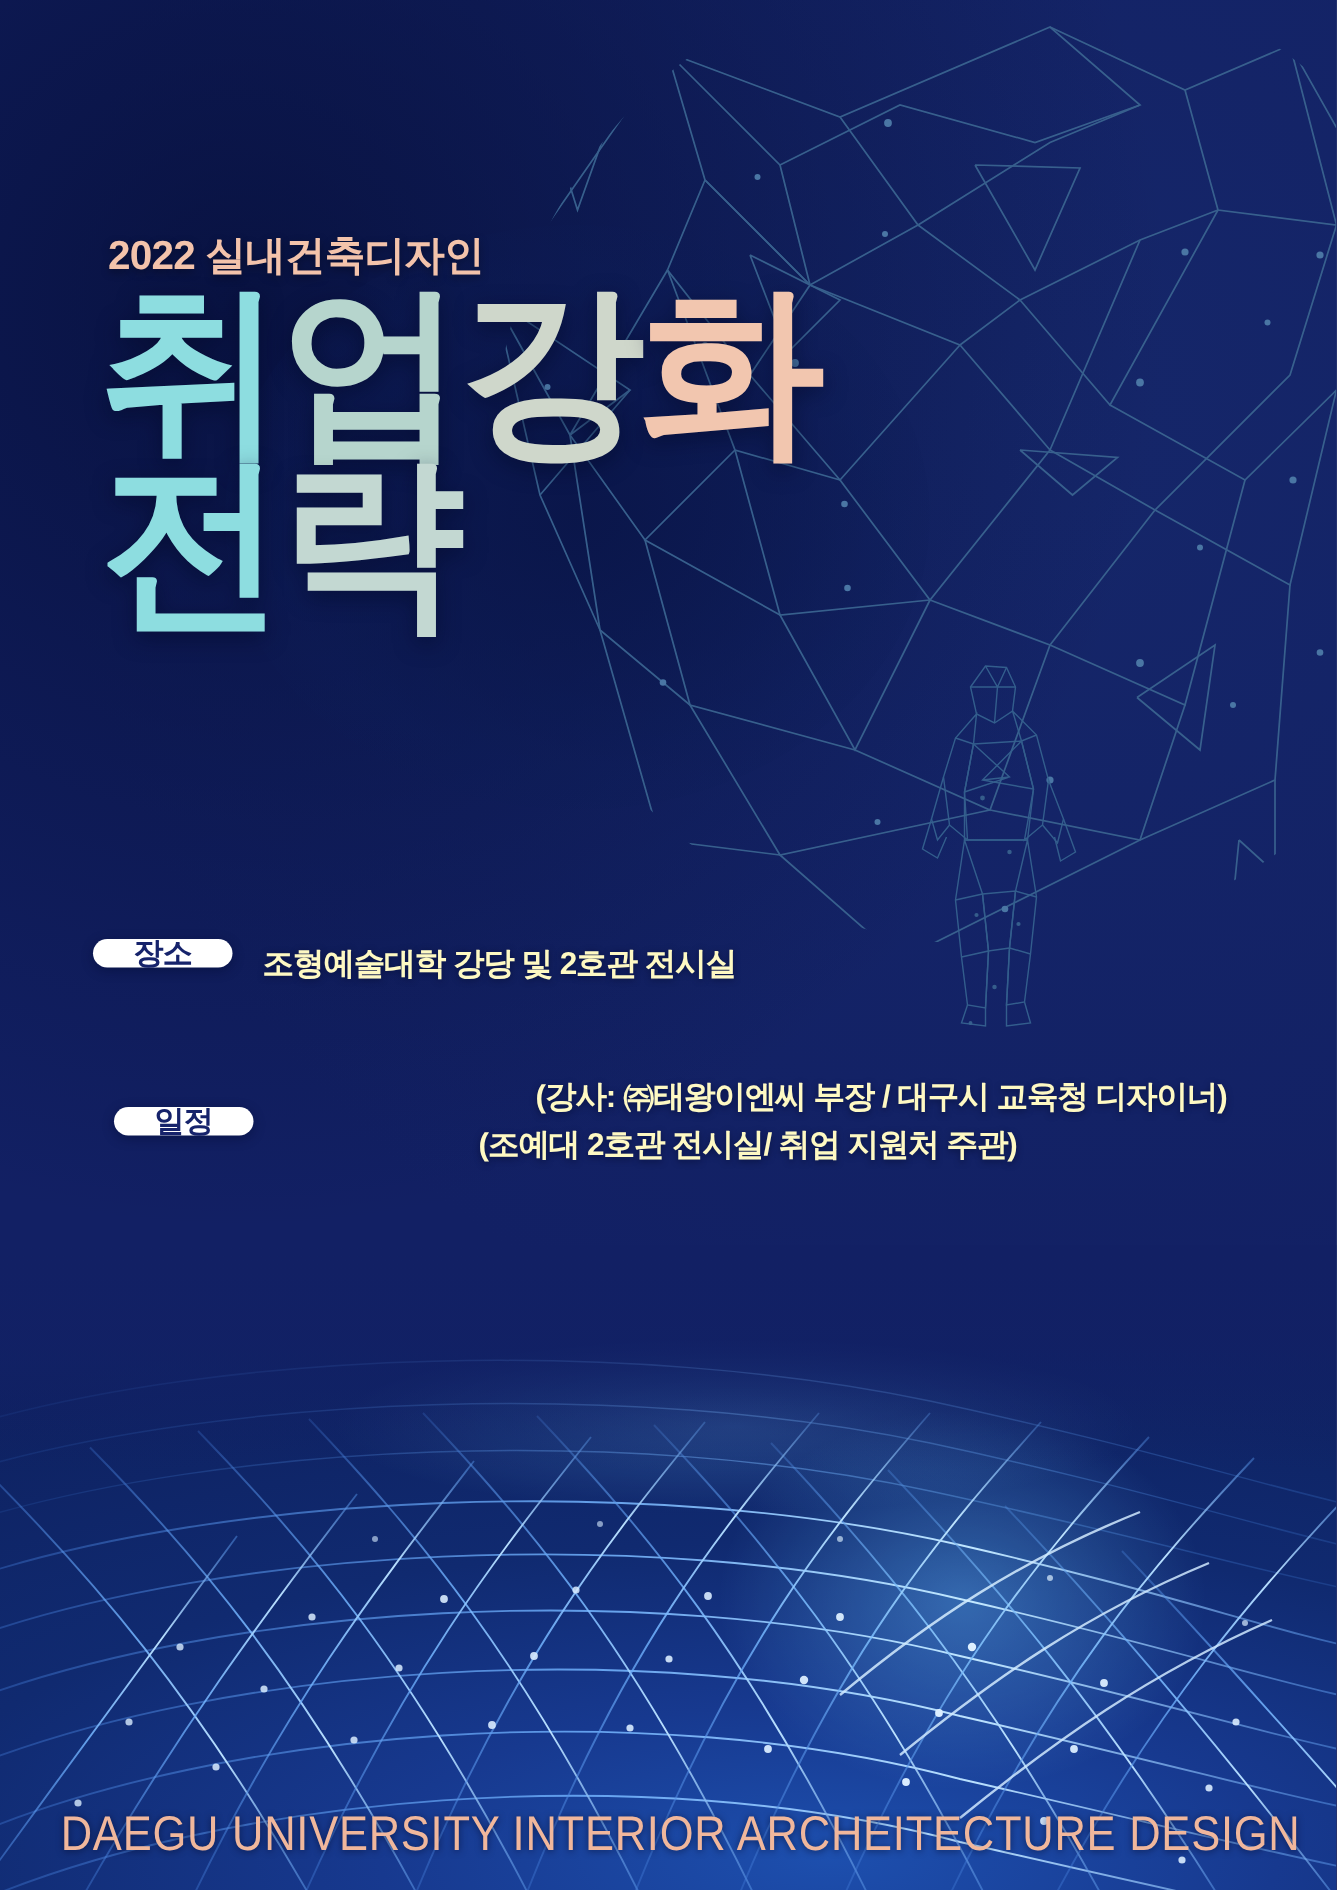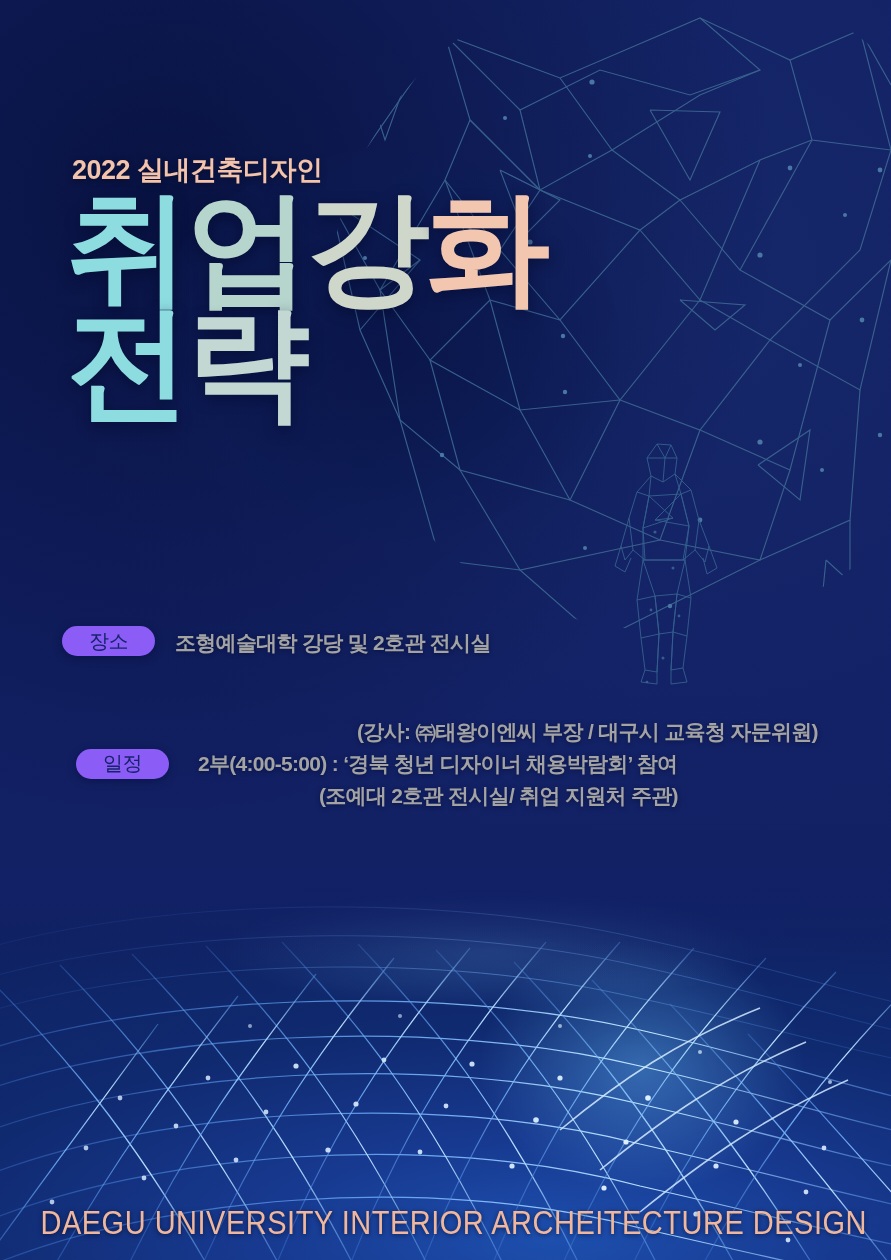--- a/index.html
+++ b/index.html
@@ -97,32 +97,32 @@
     color:#9fe6ef;
     text-shadow:0 2px 7px rgba(3,9,36,.5);
   }
 
   .info-row{ position:absolute; display:flex; align-items:flex-start; }
   .row-venue{ left:62px; top:626px; }
   .row-sched{ left:76px; top:716px;align-items:center; }
 
   .pill{
     flex:0 0 auto;
-    width:93px; height:30px;
+    width:93px; height:19px;
     border-radius:15px;
-    background:#8b5cf6;
+    background:#ffffff;
     color:#16236b;
-    font-size:20px; font-weight:400; letter-spacing:-.5px;
+    font-size:20px; font-weight:700; letter-spacing:-.5px;
     display:flex; align-items:center; justify-content:center;
     box-shadow:0 2px 8px rgba(3,12,48,.45);
   }
 
   .row-text{
     margin-left:20px;
-    color:#a3a3a3;
+    color:#fef9c3;
     font-size:21px; font-weight:600; letter-spacing:-.7px;
     line-height:1.52;
     white-space:nowrap;
     text-shadow:0 1px 4px rgba(3,10,40,.55);
   }
   .row-text .line{ display:block; }
   .row-text .ind1{ padding-left:0px; }
   .row-text .ind2{ padding-left:168px; }
   .row-text .ind3{ padding-left:9px; }
   .row-text .ind4{ padding-left:130px; }
@@ -369,21 +369,20 @@
 
 
     <div class="info-row row-venue">
       <div class="pill">장소</div>
       <div class="row-text venue-text">조형예술대학 강당 및 2호관 전시실</div>
     </div>
 
     <div class="info-row row-sched">
       <div class="pill">일정</div>
       <div class="row-text">
-        <span class="line ind2">(강사: ㈜태왕이엔씨 부장 / 대구시 교육청 자문위원)</span>
-        <span class="line ind3">2부(4:00-5:00) : ‘경북 청년 디자이너 채용박람회’ 참여</span>
+        <span class="line ind2">(강사: ㈜태왕이엔씨 부장 / 대구시 교육청 디자이너)</span>
         <span class="line ind4">(조예대 2호관 전시실/ 취업 지원처 주관)</span>
       </div>
     </div>
 
     <div class="footer">DAEGU UNIVERSITY INTERIOR ARCHEITECTURE DESIGN</div>
   </div>
 </div>
 
 </body></html>

